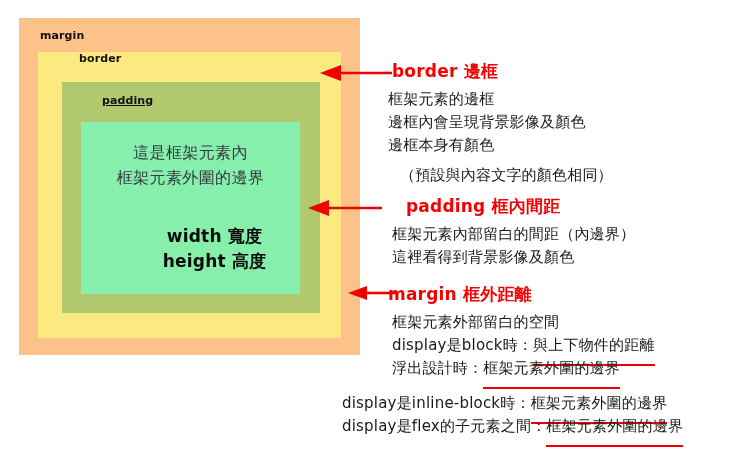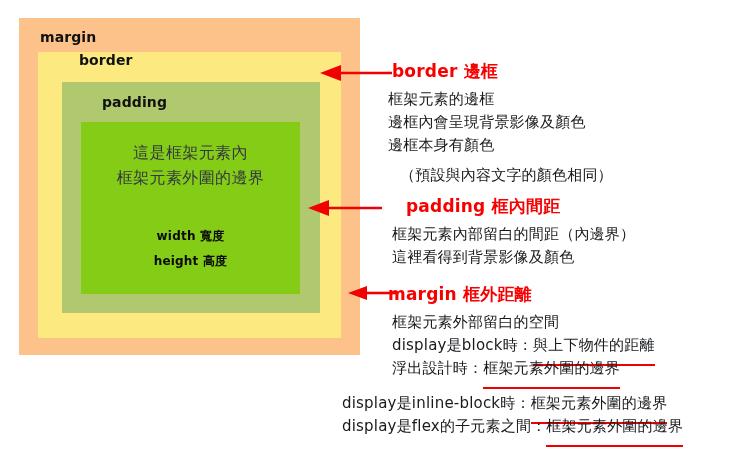--- a/index.html
+++ b/index.html
@@ -50,58 +50,59 @@
     top: 64px;
     width: 258px;
     height: 231px;
     background: #b0c86e;
   }
   .layer-content {
     left: 62px;
     top: 104px;
     width: 219px;
     height: 172px;
-    background: #84cc16;
+    background: #86efac;
   }
 
   .layer-label {
     position: absolute;
     font-weight: bold;
-    font-size: 14px;
+    font-size: 11px;
     color: #111111;
     letter-spacing: 0.1px;
     white-space: nowrap;
   }
   .label-margin  { left: 21px;  top: 11px; }
   .label-border  { left: 41px;  top: 0; text-align: right; }
-  .label-padding { left: 40px;  top: 12px; }
+  .label-padding { left: 40px;  top: 12px; text-decoration: underline; }
 
   
   .content-text {
     position: absolute;
     left: 0;
     top: 18px;
     width: 219px;
     text-align: center;
     color: #333a3f;
     font-size: 16px;
     line-height: 25px;
     letter-spacing: 0.4px;
   }
   .content-dims {
     position: absolute;
     left: 0;
     top: 102px;
     width: 219px;
     text-align: center;
     color: #0a0a0a;
-    font-size: 12px;
+    font-size: 17px;
     font-weight: bold;
     line-height: 25px;
     letter-spacing: 0.2px;
+    padding-left: 24px;
   }
 
   
   .arrow {
     position: absolute;
     height: 22px;
     overflow: visible;
   }
   .arrow svg { display: block; }
 

